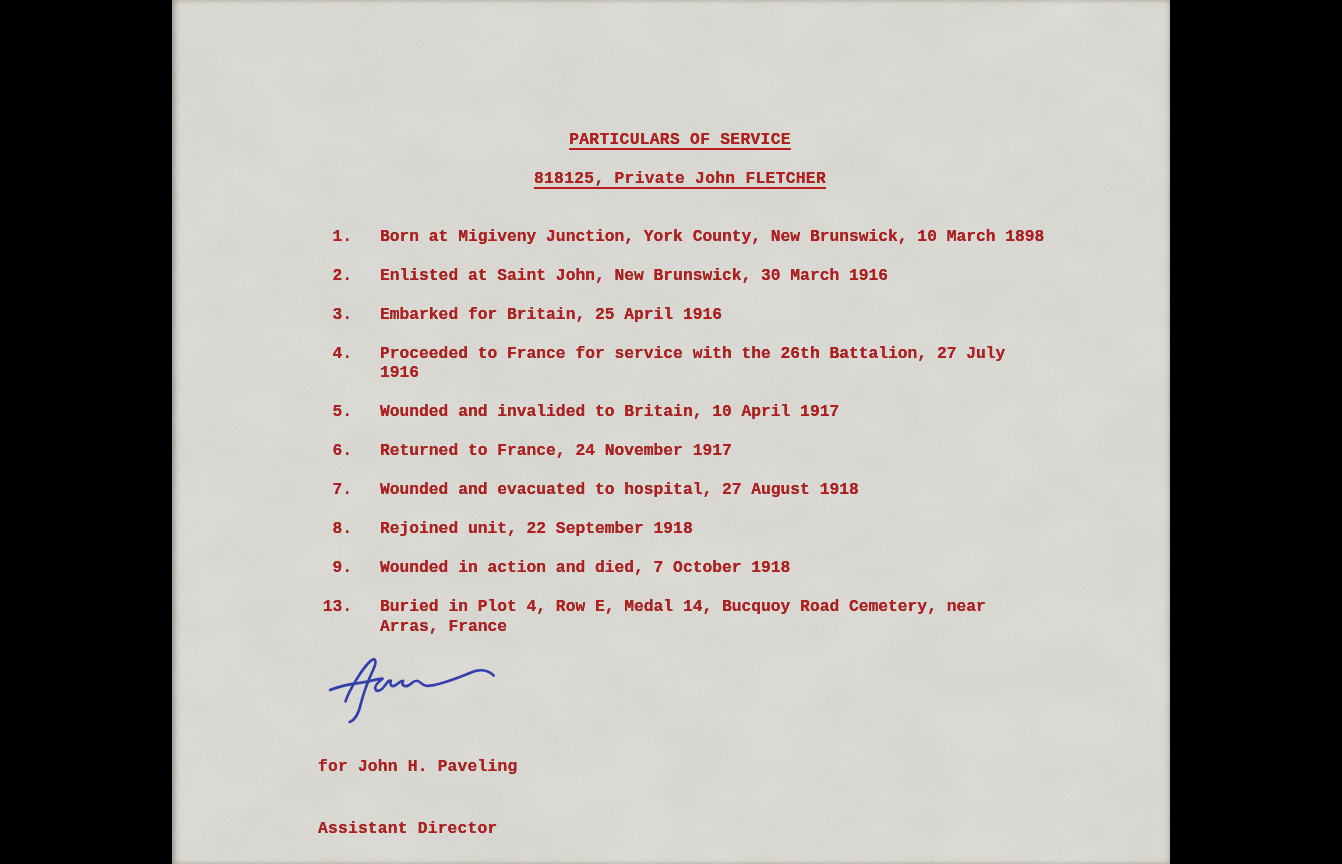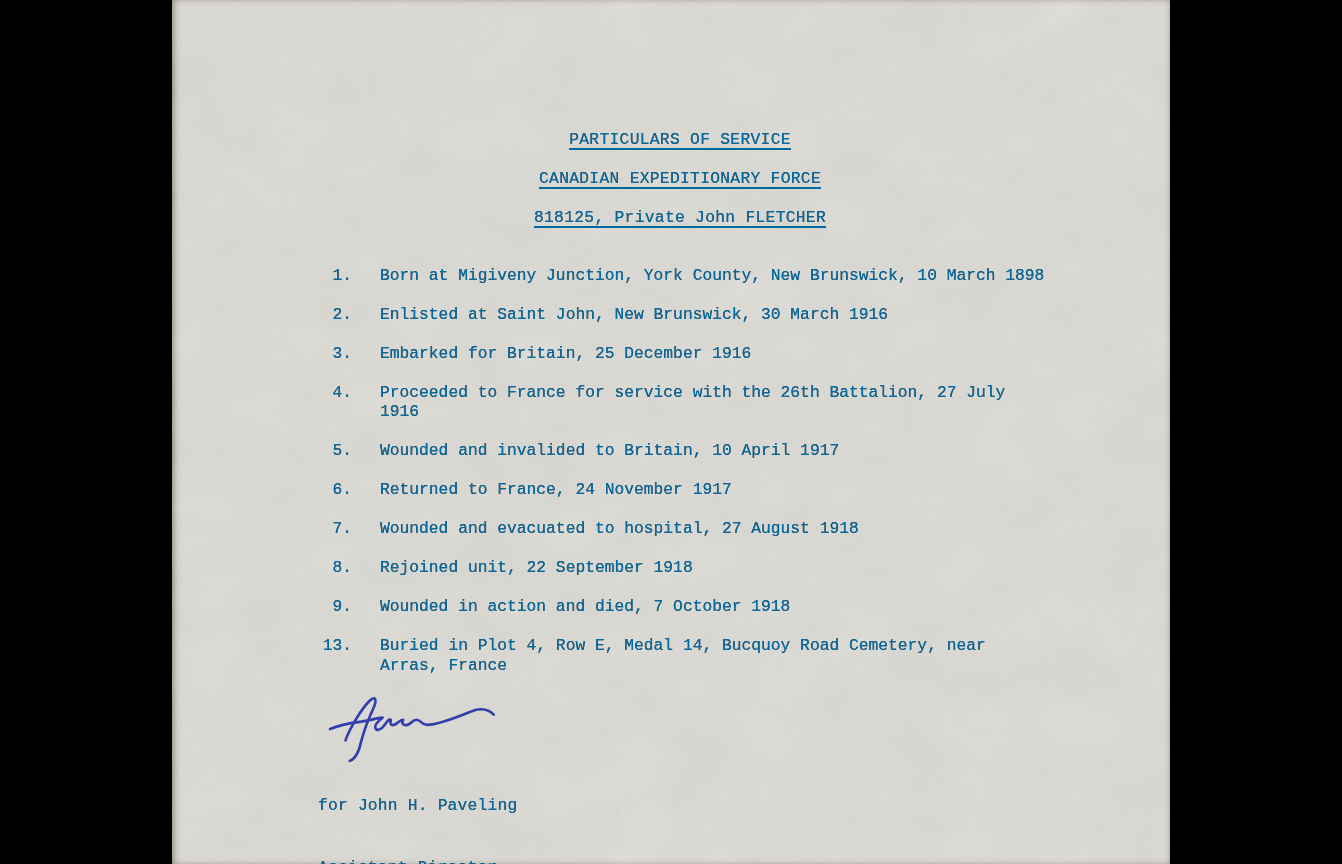--- a/index.html
+++ b/index.html
@@ -111,42 +111,41 @@
         </filter>
         <filter id="grain" x="0" y="0" width="100%" height="100%">
           <feTurbulence type="fractalNoise" baseFrequency="0.45" numOctaves="2" seed="7" stitchTiles="stitch"></feTurbulence>
           <feColorMatrix type="saturate" values="0"></feColorMatrix>
         </filter>
       </defs>
       <rect width="998" height="864" filter="url(#mottle)" style="mix-blend-mode:soft-light" opacity="0.65"></rect>
       <rect width="998" height="864" filter="url(#grain)" style="mix-blend-mode:multiply" opacity="0.07"></rect>
     </svg>
 
-    <div class="content" style="color: #0369a1;">
+    <div class="content" style="color: #b91c1c; font-weight: bold;">
 
       <div class="titles">
         <div class="title-line">PARTICULARS OF SERVICE</div>
-        <div class="title-line">CANADIAN EXPEDITIONARY FORCE</div>
         <div class="title-line">818125, Private John FLETCHER</div>
       </div>
 
       <div class="indent">
         <ol class="list">
 
         <li class="row">
               <span class="num">1.</span>
               <span class="txt">Born at Migiveny Junction, York County, New Brunswick, 10 March 1898</span>
             </li>
             <li class="row">
               <span class="num">2.</span>
               <span class="txt">Enlisted at Saint John, New Brunswick, 30 March 1916</span>
             </li>
             <li class="row">
               <span class="num">3.</span>
-              <span class="txt">Embarked for Britain, 25 December 1916</span>
+              <span class="txt">Embarked for Britain, 25 April 1916</span>
             </li>
             <li class="row">
               <span class="num">4.</span>
               <span class="txt">Proceeded to France for service with the 26th Battalion, 27 July
 1916</span>
             </li>
             <li class="row">
               <span class="num">5.</span>
               <span class="txt">Wounded and invalided to Britain, 10 April 1917</span>
             </li>

